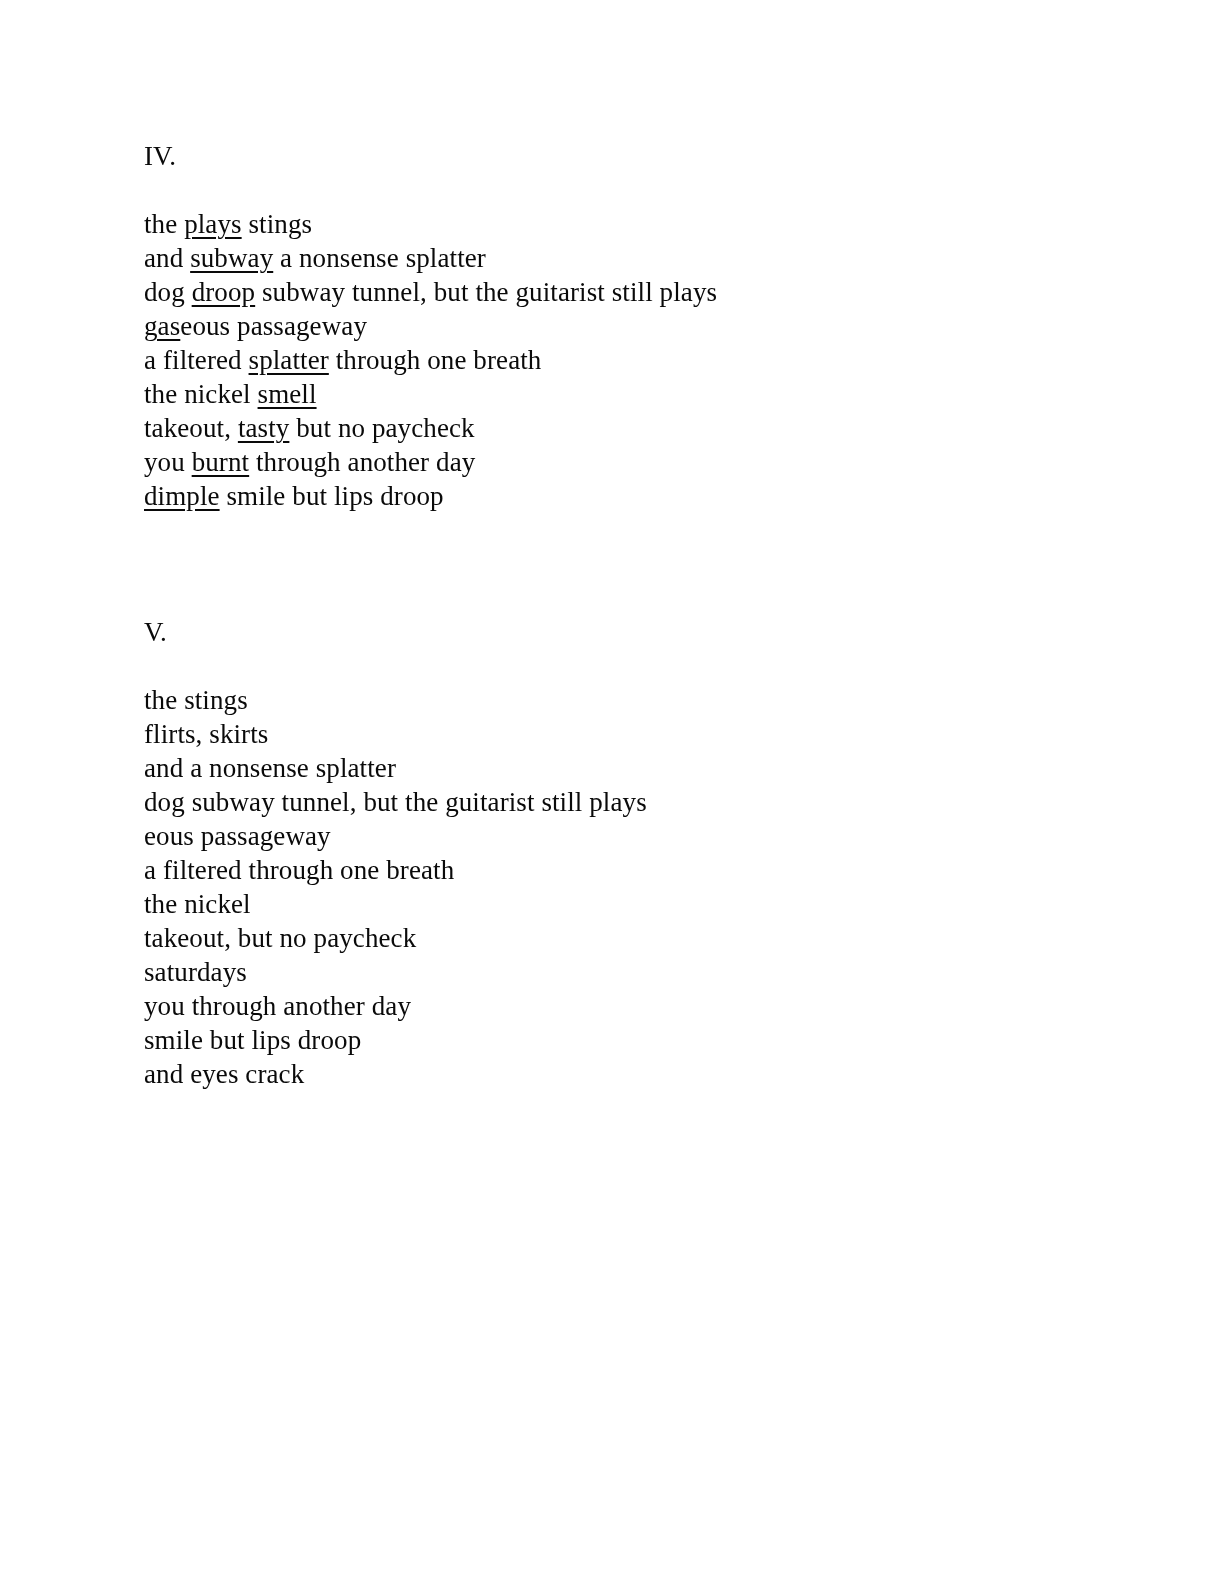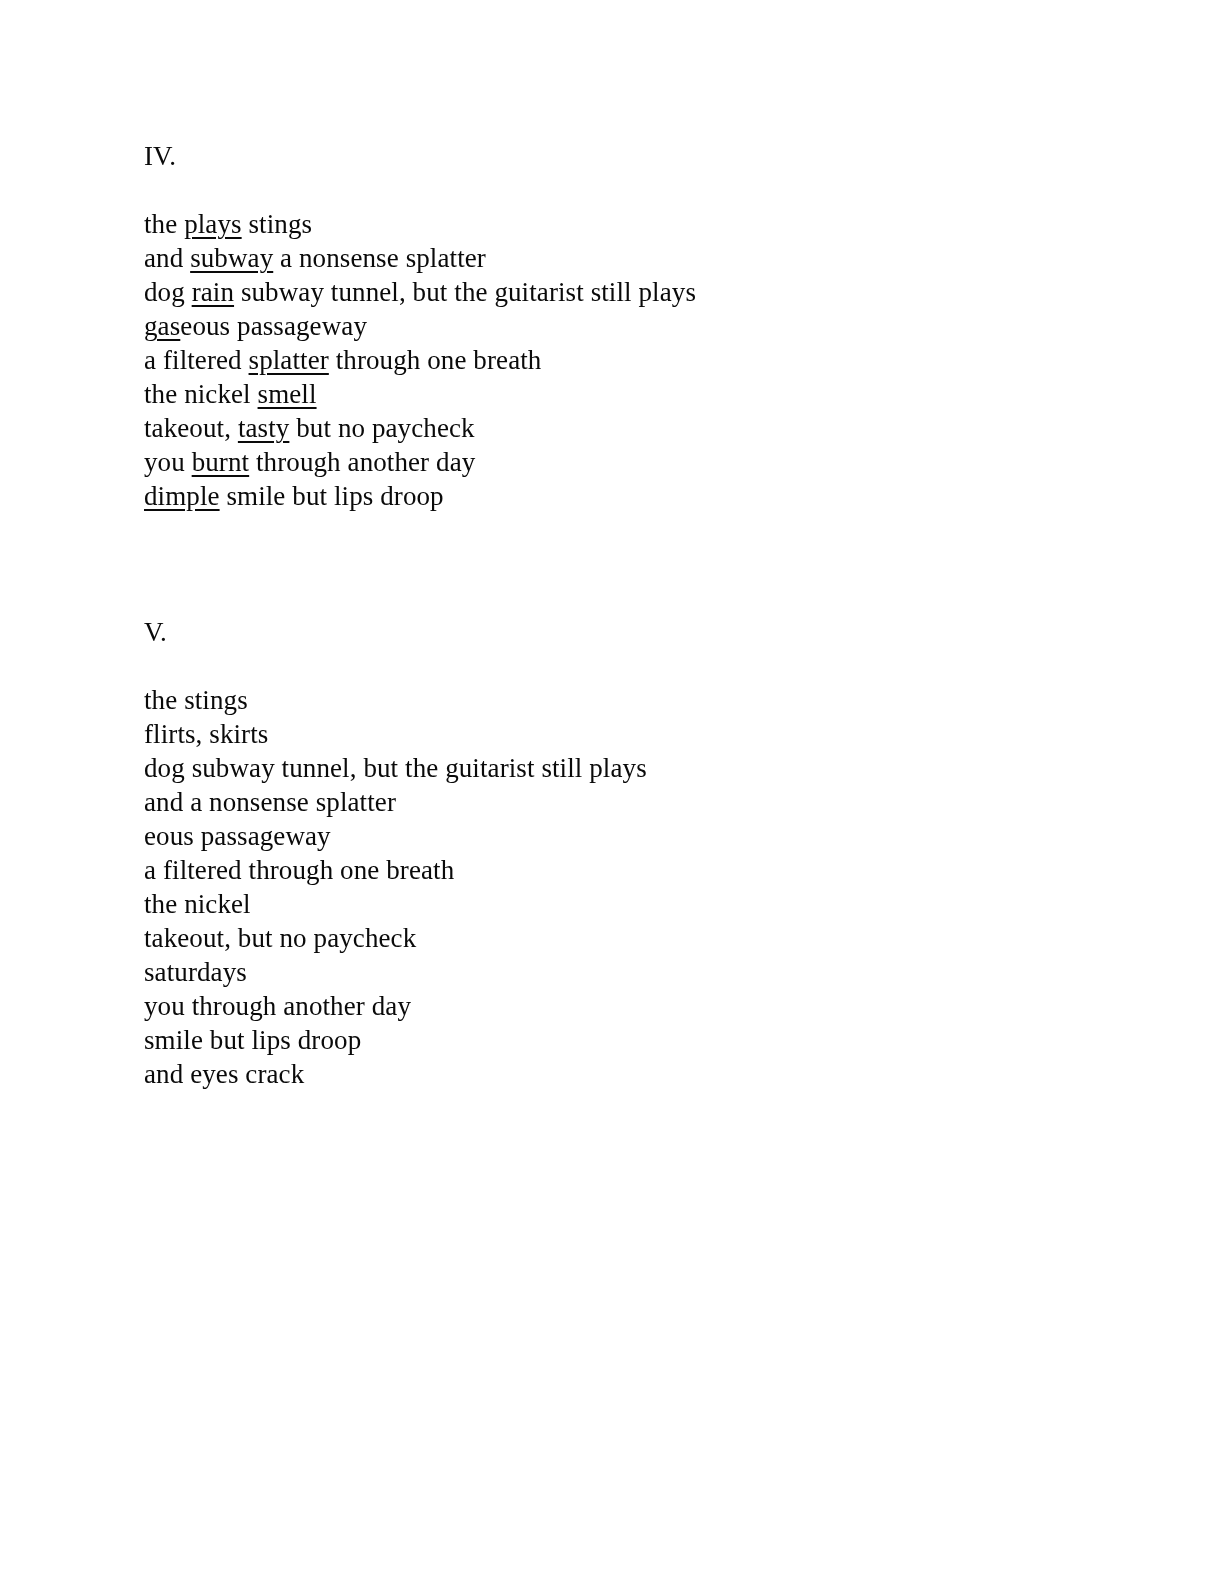--- a/index.html
+++ b/index.html
@@ -55,40 +55,40 @@
 <div class="page">
   <div class="content">
 
     <div class="heading line">IV.</div>
 
     <div class="gap-1"></div>
 
     <div>
         <div class="line"><span>the </span><span class="u">plays</span><span> stings</span></div>
         <div class="line"><span>and </span><span class="u">subway</span><span> a nonsense splatter</span></div>
-        <div class="line"><span>dog </span><span class="u">rain</span><span> subway tunnel, but the guitarist still plays</span></div>
+        <div class="line"><span>dog </span><span class="u">droop</span><span> subway tunnel, but the guitarist still plays</span></div>
         <div class="line"><span class="u">gas</span><span>eous passageway</span></div>
         <div class="line"><span>a filtered </span><span class="u">splatter</span><span> through one breath</span></div>
         <div class="line"><span>the nickel </span><span class="u">smell</span></div>
         <div class="line"><span>takeout, </span><span class="u">tasty</span><span> but no paycheck</span></div>
         <div class="line"><span>you </span><span class="u">burnt</span><span> through another day</span></div>
         <div class="line"><span class="u">dimple</span><span> smile but lips droop</span></div>
       </div>
 
     <div class="gap-2"></div>
 
     <div class="heading line">V.</div>
 
     <div class="gap-1"></div>
 
     <div>
         <div class="line"><span>the stings</span></div>
         <div class="line"><span>flirts, skirts</span></div>
+        <div class="line"><span>and a nonsense splatter</span></div>
         <div class="line"><span>dog subway tunnel, but the guitarist still plays</span></div>
-        <div class="line"><span>and a nonsense splatter</span></div>
         <div class="line"><span>eous passageway</span></div>
         <div class="line"><span>a filtered through one breath</span></div>
         <div class="line"><span>the nickel</span></div>
         <div class="line"><span>takeout, but no paycheck</span></div>
         <div class="line"><span>saturdays</span></div>
         <div class="line"><span>you through another day</span></div>
         <div class="line"><span>smile but lips droop</span></div>
         <div class="line"><span>and eyes crack</span></div>
       </div>
 

